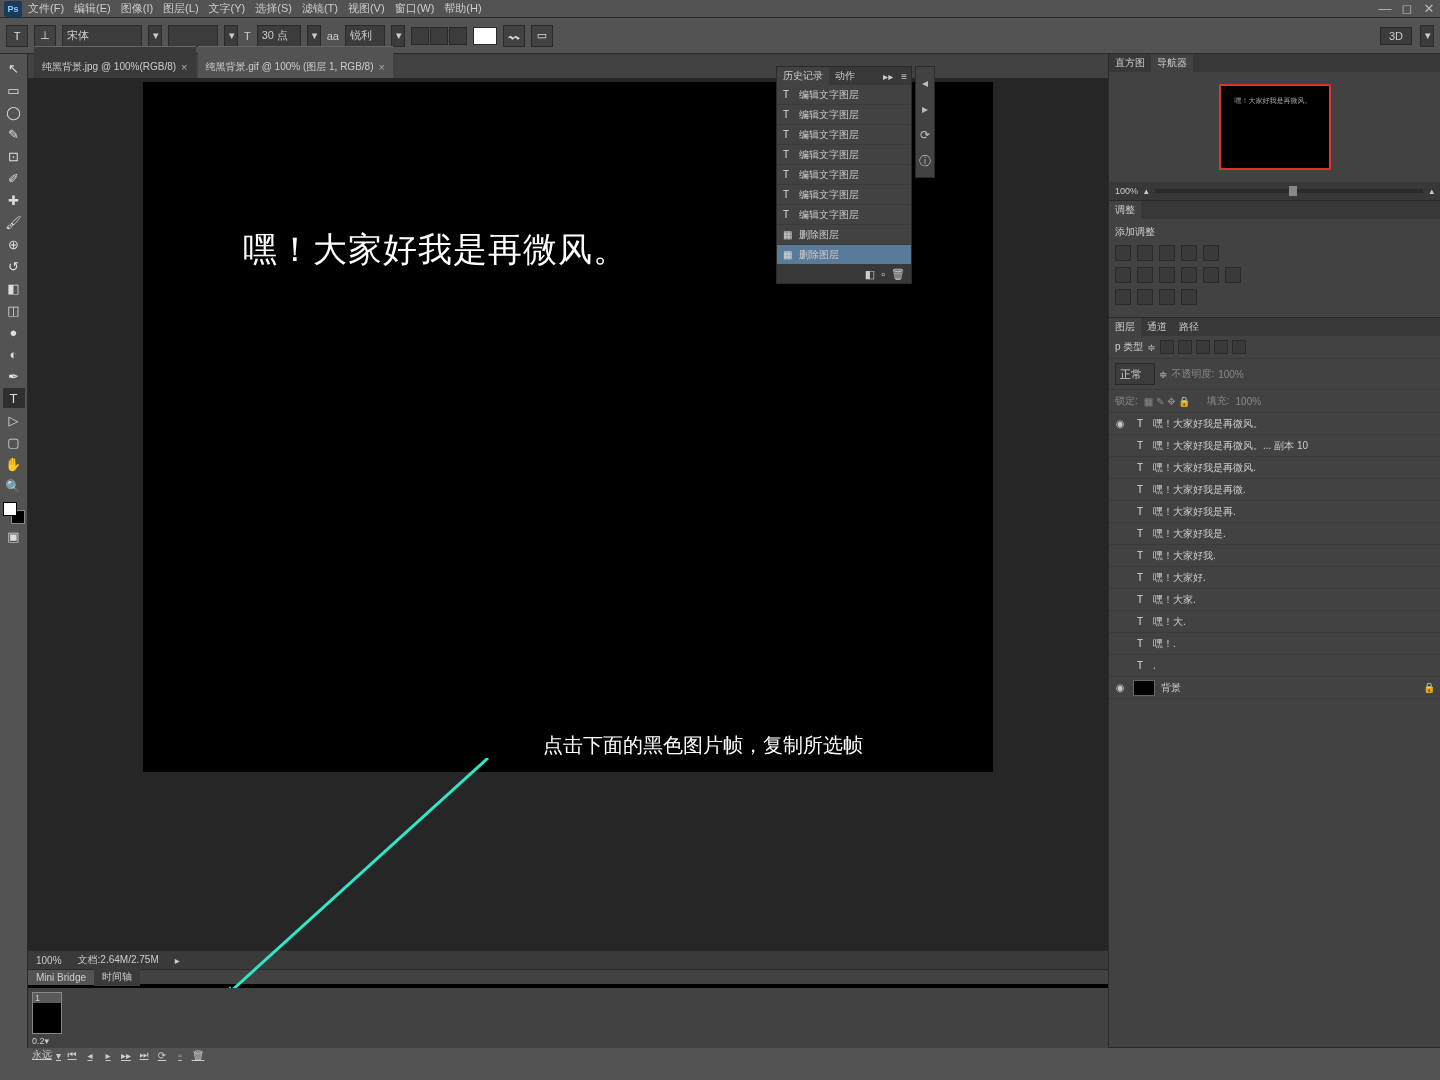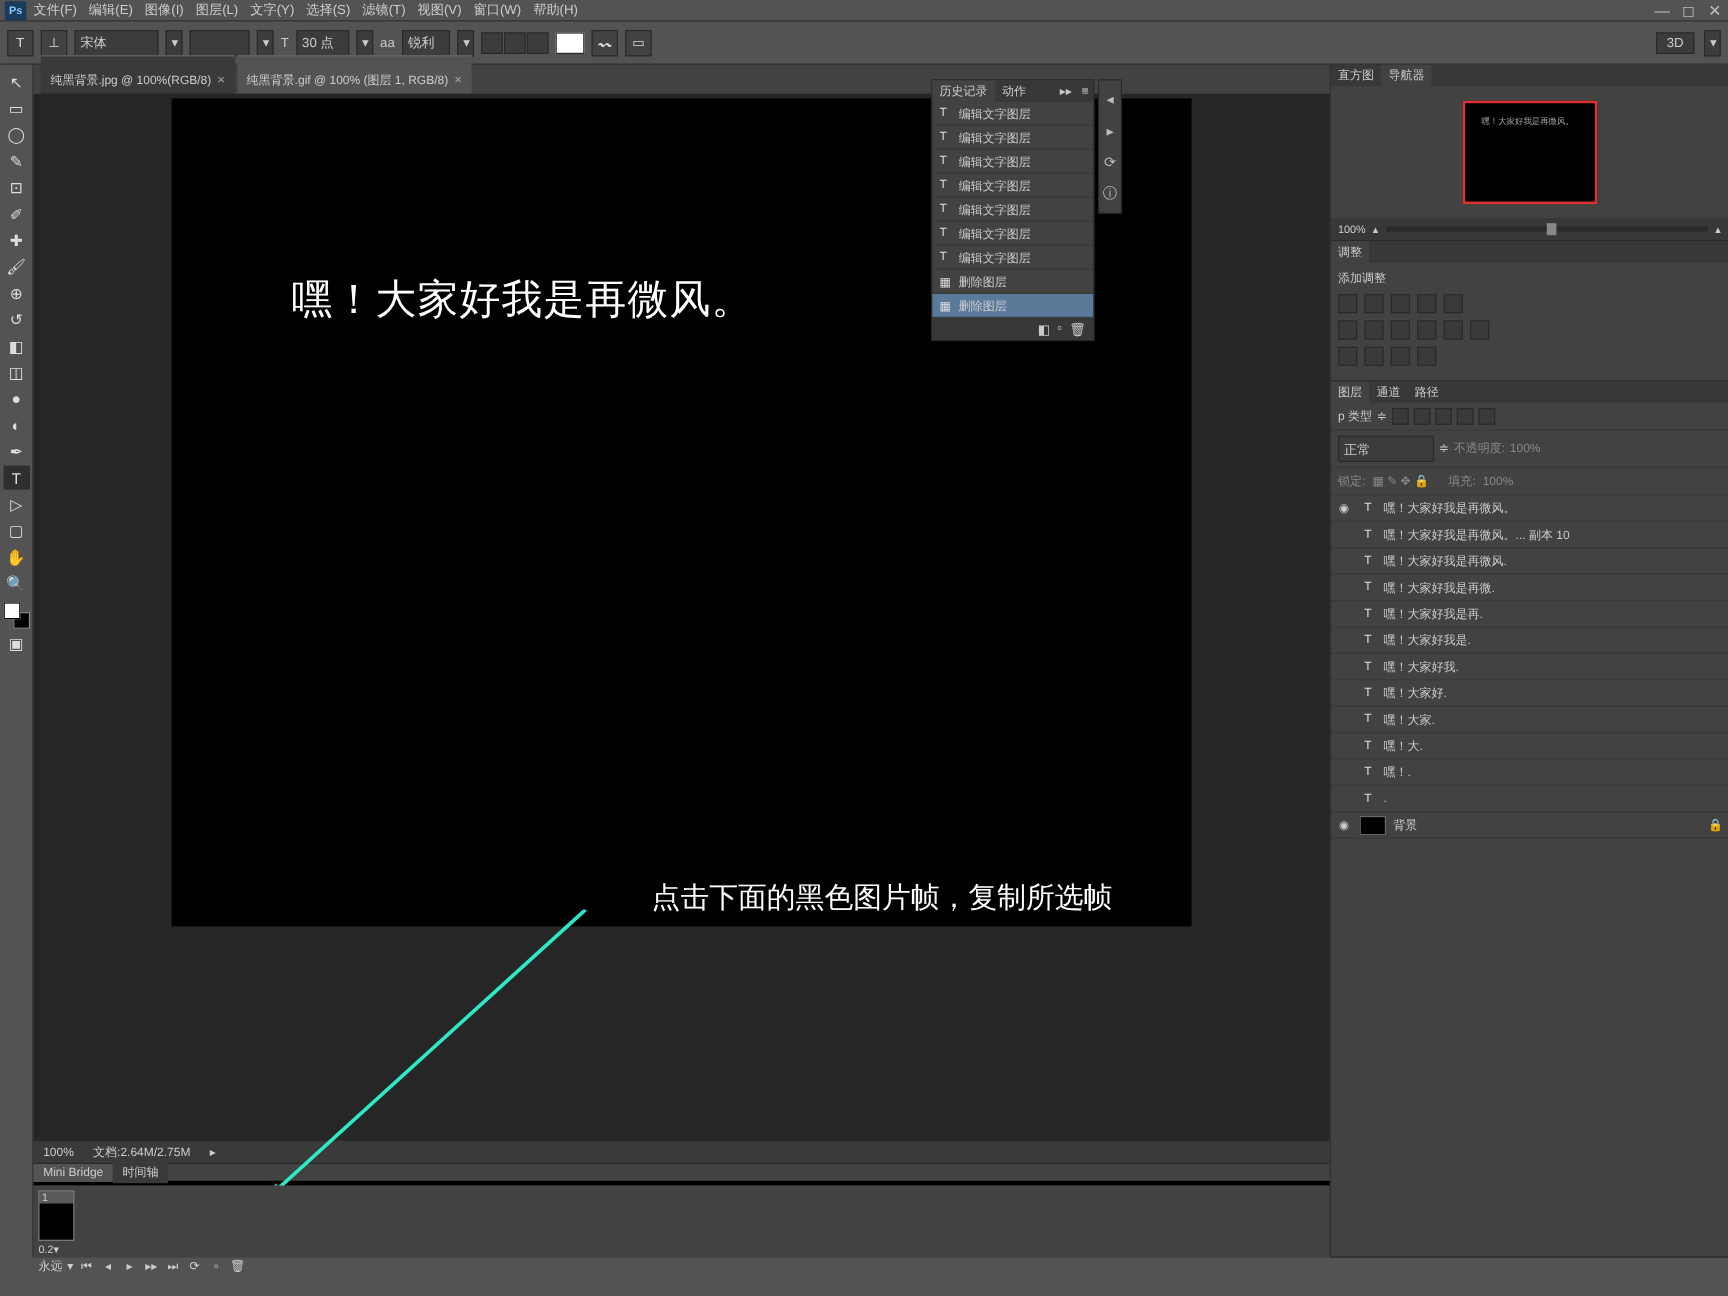--- a/index.html
+++ b/index.html
@@ -5,52 +5,52 @@
 * { margin: 0; padding: 0; box-sizing: border-box; font-family: "Microsoft YaHei", Arial, sans-serif; }
 body { background: #535353; color: #ccc; width: 1440px; height: 1080px; overflow: hidden; font-size: 11px; position: relative; }
 .menubar { height: 18px; background: #535353; display: flex; align-items: center; padding-left: 4px; border-bottom: 1px solid #2a2a2a; }
 .ps-icon { width: 18px; height: 16px; background: #1a3c5a; color: #8cc7ff; font-size: 9px; font-weight: bold; display: flex; align-items: center; justify-content: center; margin-right: 6px; border-radius: 2px; }
 .menubar span { margin-right: 10px; cursor: default; }
 .window-controls { margin-left: auto; display: flex; }
 .window-controls div { width: 22px; height: 18px; display: flex; align-items: center; justify-content: center; color: #bbb; font-size: 13px; }
 .options-bar { height: 36px; background: #535353; border-bottom: 1px solid #2a2a2a; display: flex; align-items: center; padding: 0 6px; gap: 6px; }
 .tool-icon-small { width: 22px; height: 22px; background: #424242; border: 1px solid #2a2a2a; display: flex; align-items: center; justify-content: center; color: #ddd; }
 .dropdown { background: #3c3c3c; border: 1px solid #2a2a2a; height: 22px; display: flex; align-items: center; padding: 0 4px; font-size: 11px; }
-.dropdown.font { width: 70px; }
+.dropdown.font { width: 80px; }
 .opt-label { font-size: 11px; }
 .align-grp { display: flex; gap: 1px; }
 .align-btn { width: 18px; height: 18px; background: #3c3c3c; border: 1px solid #2a2a2a; }
 .color-swatch { width: 24px; height: 18px; background: #fff; border: 1px solid #2a2a2a; }
 .right-btn { margin-left: auto; background: #3c3c3c; border: 1px solid #2a2a2a; padding: 2px 8px; }
 .main-row { display: flex; height: 994px; }
 .toolbar { width: 28px; background: #535353; border-right: 1px solid #2a2a2a; display: flex; flex-direction: column; align-items: center; padding-top: 4px; gap: 2px; }
 .tool { width: 22px; height: 20px; display: flex; align-items: center; justify-content: center; color: #ddd; font-size: 13px; cursor: pointer; }
 .tool.active { background: #2f2f2f; }
 .fg-bg { width: 22px; height: 22px; position: relative; margin-top: 4px; }
 .fg-bg .fg { position: absolute; width: 14px; height: 14px; background: #fff; border: 1px solid #000; z-index: 2; }
 .fg-bg .bg { position: absolute; width: 14px; height: 14px; background: #000; border: 1px solid #888; right: 0; bottom: 0; }
 .center { flex: 1; display: flex; flex-direction: column; position: relative; }
 .tabs { height: 24px; background: #424242; display: flex; align-items: center; padding-left: 6px; gap: 2px; }
 .tab { background: #535353; padding: 13px 8px; font-size: 10px; display: flex; align-items: center; gap: 5px; border-top: 1px solid #666; }
 .tab.active { background: #3a3a3a; }
 .tab .close { font-size: 11px; color: #aaa; }
 .canvas-area { flex: 1; background: #262626; position: relative; display: flex; justify-content: center; padding-top: 4px; }
 .canvas { width: 850px; height: 690px; background: #000; margin-top: 0; position: relative; }
 .canvas-text { position: absolute; left: 100px; top: 145px; color: #fff; font-size: 34px; font-family: "SimSun", serif; letter-spacing: 1px; }
-.instruction { position: absolute; left: 400px; top: 650px; color: #fff; font-size: 24px; }
+.instruction { position: absolute; left: 400px; top: 650px; color: #fff; font-size: 20px; }
 .arrow-svg { position: absolute; left: 180px; top: 680px; pointer-events: none; }
 .status-bar { height: 20px; background: #3a3a3a; display: flex; align-items: center; padding: 0 8px; font-size: 10px; gap: 16px; border-top: 1px solid #2a2a2a; border-bottom: 1px solid #2a2a2a; }
 .bottom-tabs { height: 18px; background: #424242; display: flex; align-items: center; font-size: 10px; border-bottom: 4px solid #000000; }
 .btab { padding: 2px 8px; background: #535353; }
 .btab.active { background: #3a3a3a; }
 .timeline { height: 60px; background: #424242; display: flex; align-items: flex-start; padding: 4px; position: relative; }
 .frame { width: 30px; height: 42px; border: 1px solid #888; background: #3a3a3a; display: flex; flex-direction: column; }
 .frame-num { font-size: 9px; background: #5a5a5a; padding: 0 2px; }
 .frame-thumb { flex: 1; background: #000; }
-.timeline-controls { position: absolute; bottom: 2px; left: 4px; display: flex; gap: 4px; align-items: center; font-size: 10px; }
+.timeline-controls { position: absolute; bottom: 2px; left: 4px; display: flex; gap: 4px; align-items: center; font-size: 10px; text-decoration: underline; }
 .tc-btn { width: 14px; height: 14px; display: flex; align-items: center; justify-content: center; color: #ccc; }
 .history-panel { position: absolute; left: 776px; top: 66px; width: 136px; background: #424242; border: 1px solid #2a2a2a; z-index: 10; }
 .panel-tabs { height: 18px; background: #383838; display: flex; align-items: center; font-size: 10px; }
 .ptab { padding: 2px 6px; }
 .ptab.active { background: #424242; }
 .hist-row { height: 20px; display: flex; align-items: center; padding: 0 6px; font-size: 10px; gap: 4px; border-bottom: 1px solid #3a3a3a; }
 .hist-row.sel { background: #5a7a9a; }
 .hist-icon { width: 12px; color: #ddd; font-size: 10px; }
 .hist-foot { height: 18px; background: #383838; display: flex; justify-content: flex-end; align-items: center; gap: 6px; padding: 0 6px; }
 .vdock { position: absolute; left: 915px; top: 66px; width: 20px; background: #424242; display: flex; flex-direction: column; gap: 10px; padding: 8px 2px; border: 1px solid #2a2a2a; }
@@ -267,21 +267,21 @@
         <span>≑</span>
         <div class="mini-icons">
             <span></span>
             <span></span>
             <span></span>
             <span></span>
             <span></span>
           </div>
       </div>
       <div class="layers-opts">
-        <div class="dropdown" style="width:80px">正常</div>
+        <div class="dropdown" style="width:40px">正常</div>
         <span>≑</span>
         <span style="color:#888">不透明度:</span>
         <span style="color:#888">100%</span>
       </div>
       <div class="layers-opts2">
         <span>锁定:</span>
         <span>▦ ✎ ✥ 🔒</span>
         <span style="margin-left:10px">填充:</span>
         <span>100%</span>
       </div>

